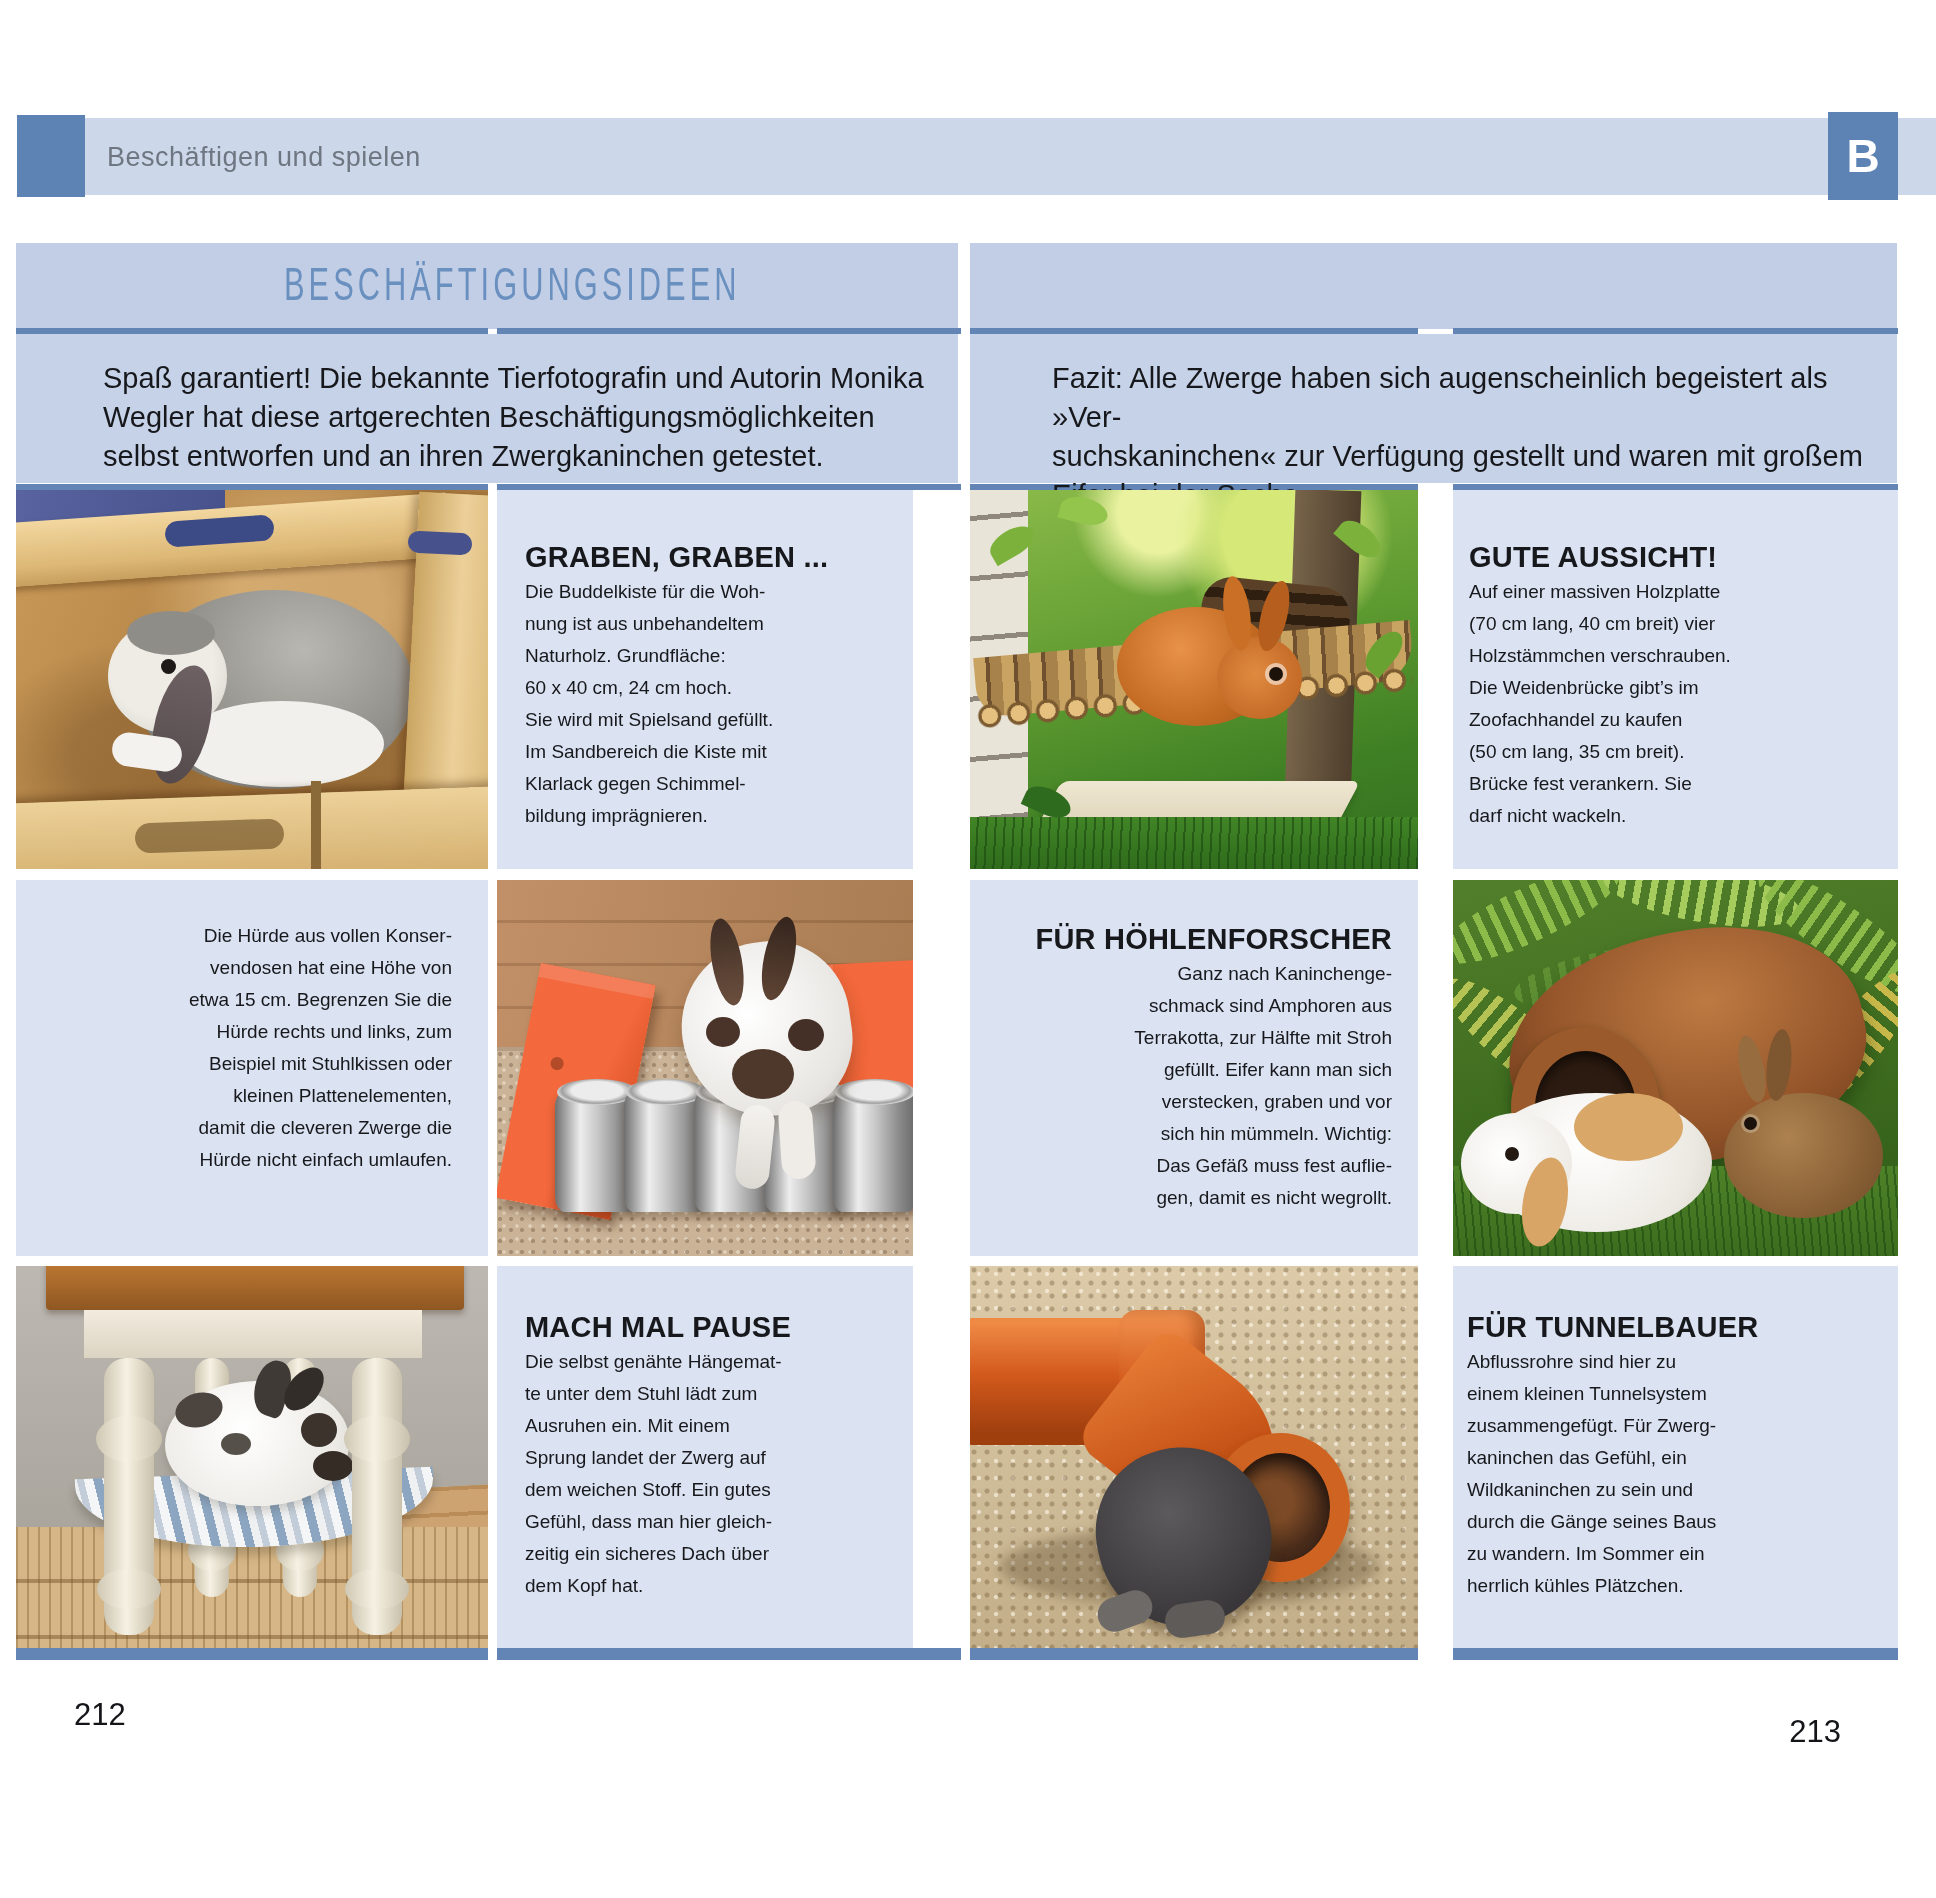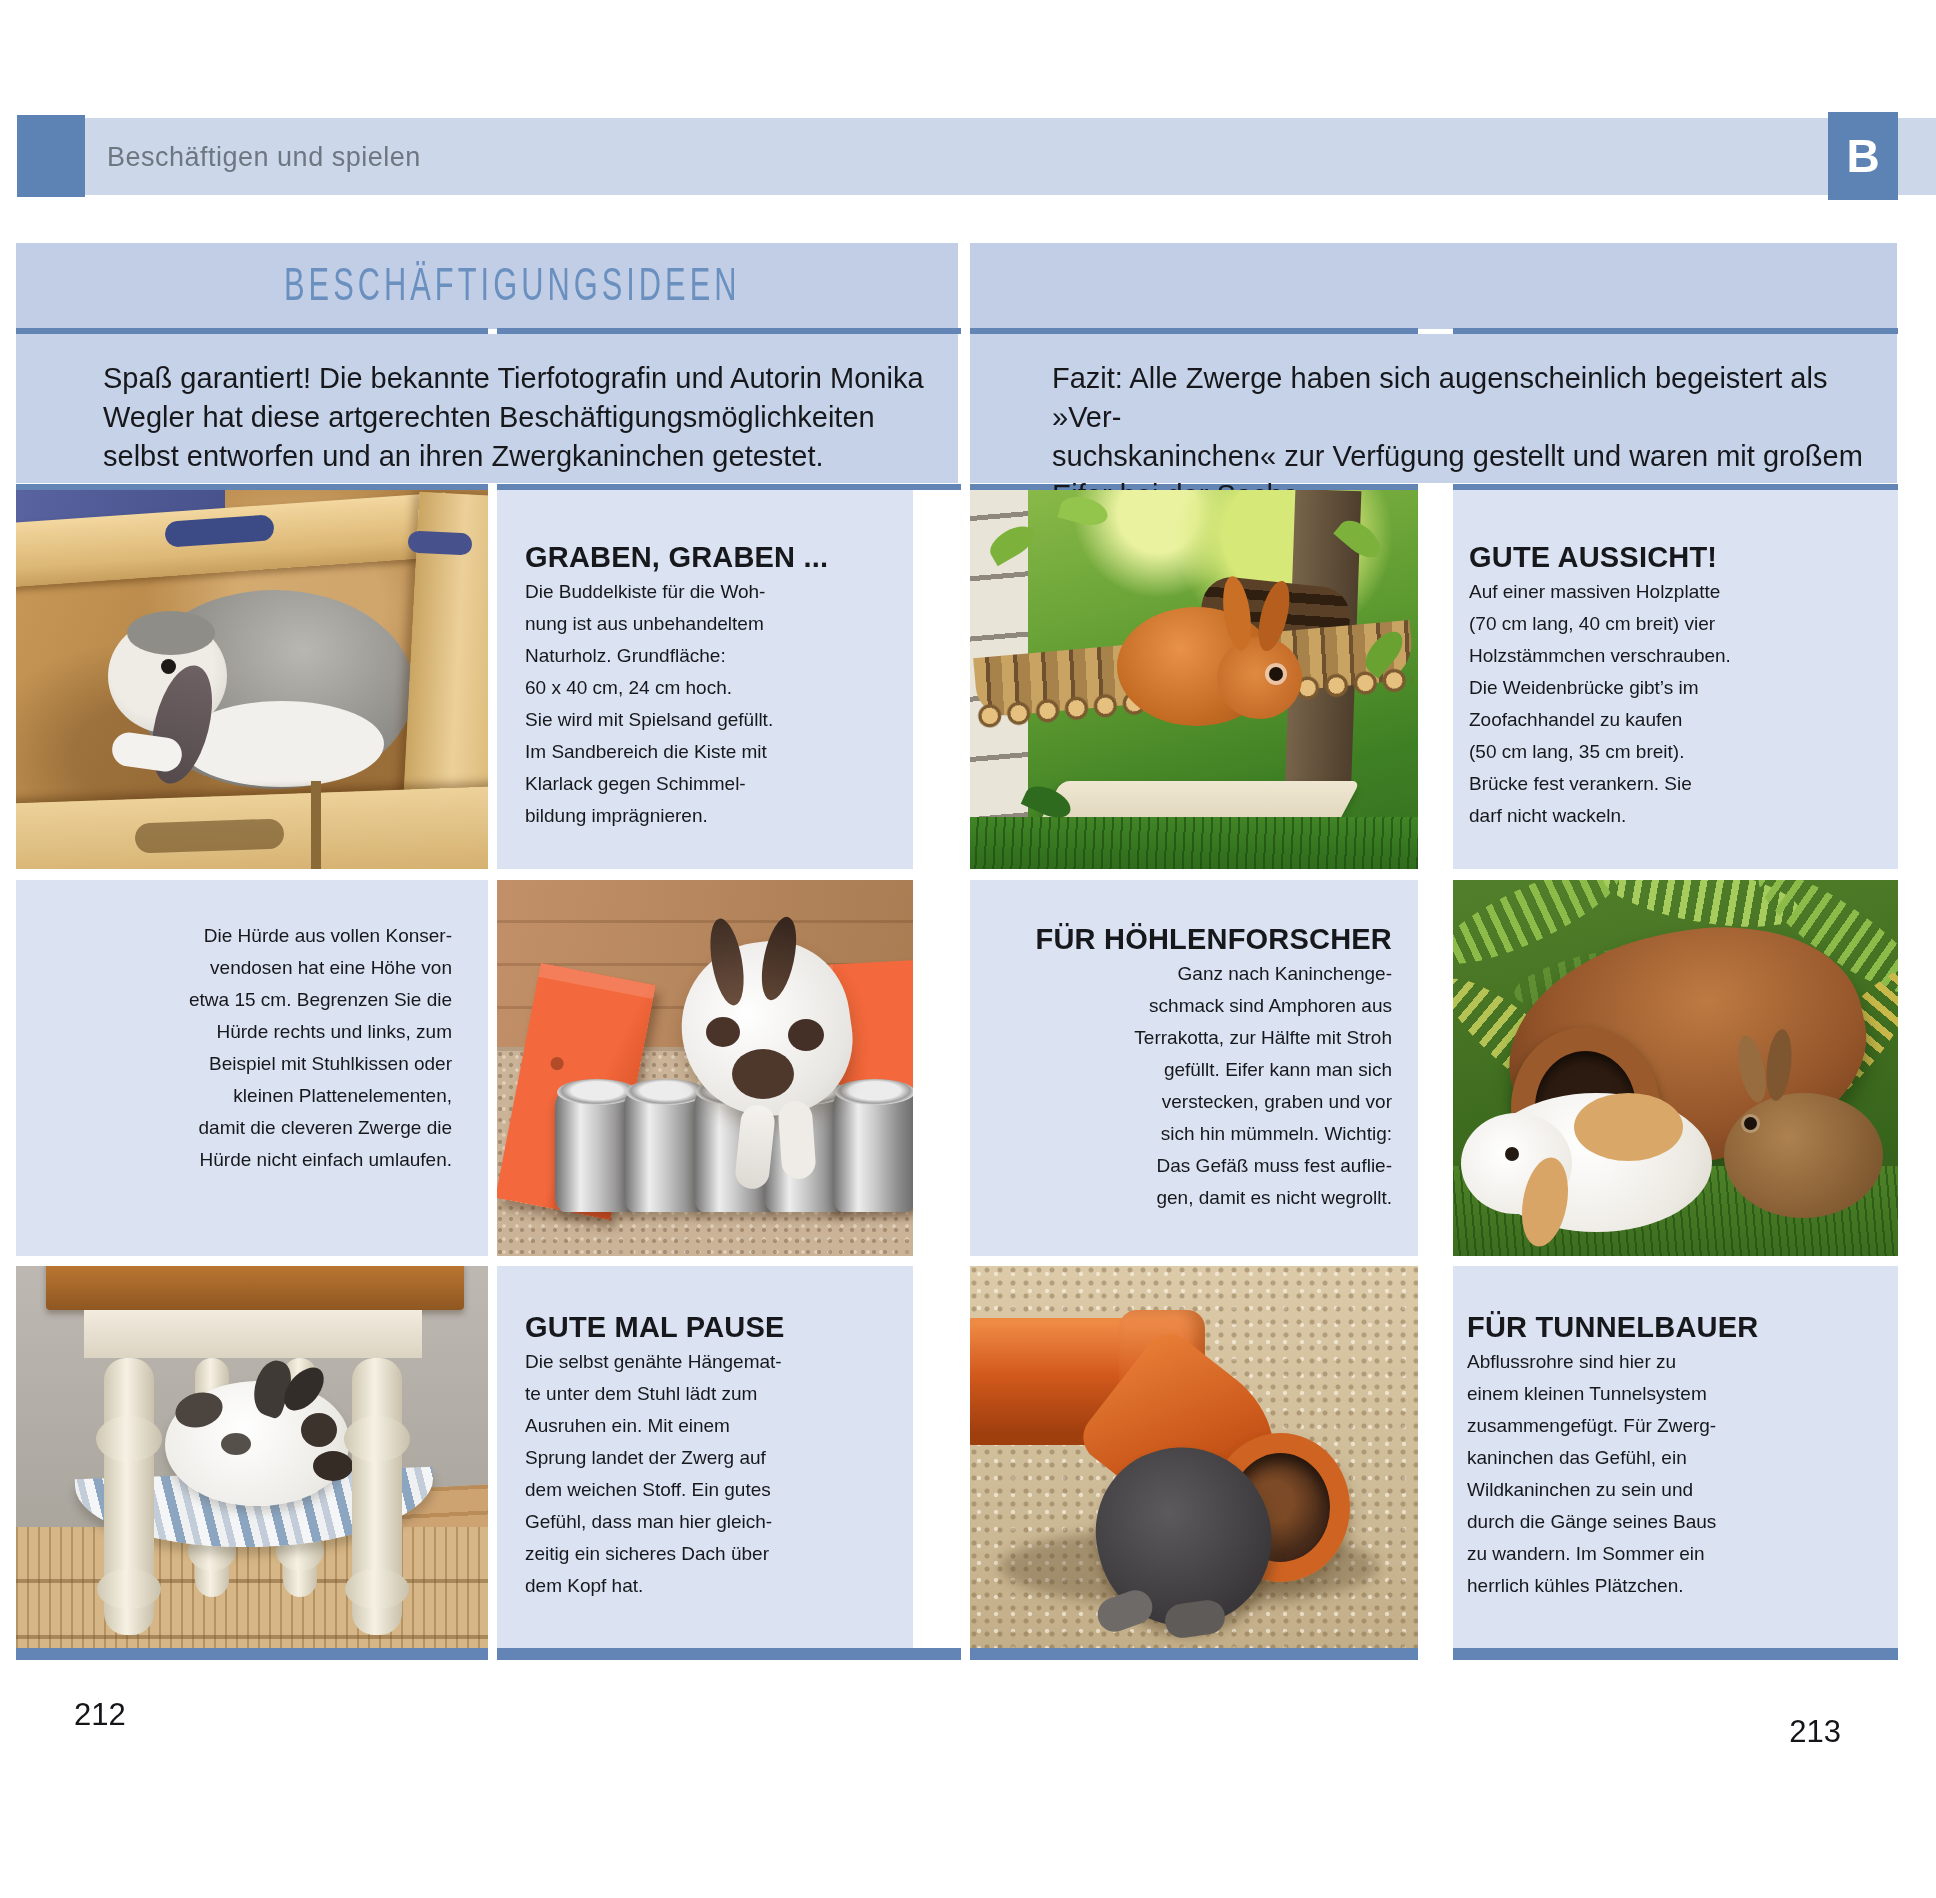--- a/index.html
+++ b/index.html
@@ -403,21 +403,21 @@
     <div class="hm-ear2"></div>
     <div class="hm-spot1"></div>
     <div class="hm-spot2"></div>
     <div class="hm-eyep"></div>
     <div class="hm-nose"></div>
     <div class="hm-leg hm-lf"></div>
     <div class="hm-leg hm-rf"></div>
   </div>
 
   <div class="cell r3 c2 card pad-e">
-    <h3>GUTE MAL PAUSE</h3>
+    <h3>MACH MAL PAUSE</h3>
     <div class="body">Die selbst genähte Hängemat-
 te unter dem Stuhl lädt zum
 Ausruhen ein. Mit einem
 Sprung landet der Zwerg auf
 dem weichen Stoff. Ein gutes
 Gefühl, dass man hier gleich-
 zeitig ein sicheres Dach über
 dem Kopf hat.</div>
   </div>
 

